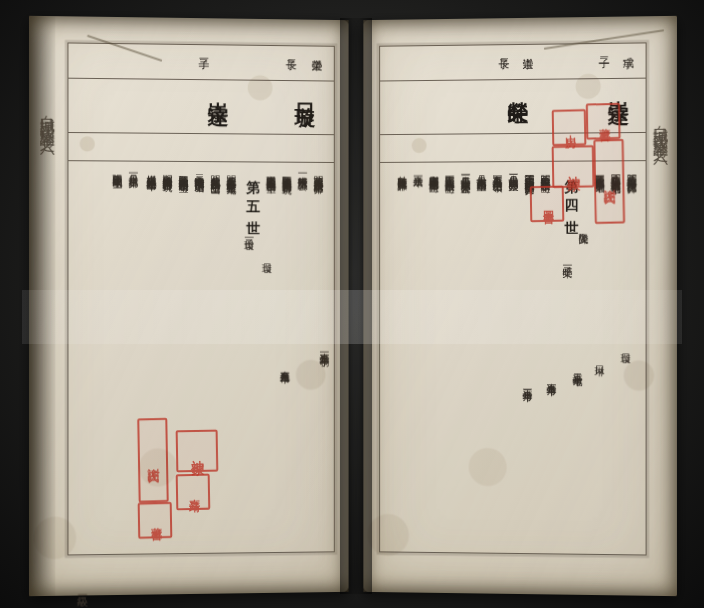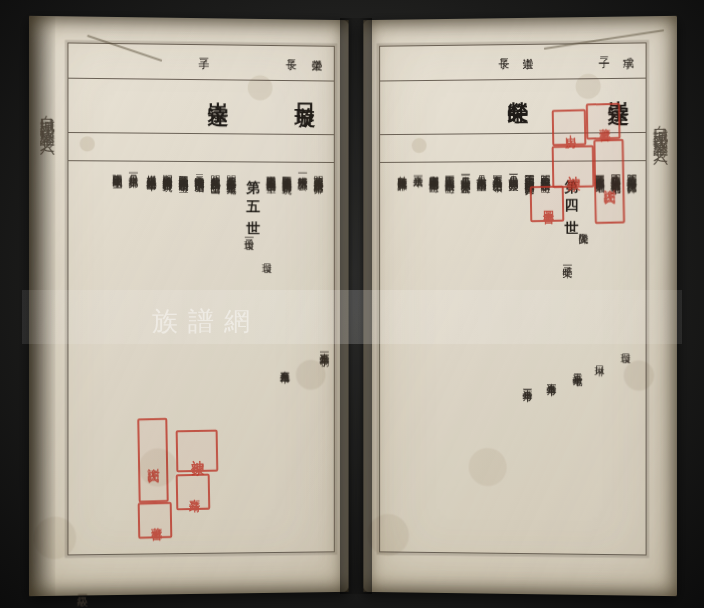--- a/index.html
+++ b/index.html
@@ -441,15 +441,14 @@
         </div>
 
       <div class="grain"></div>
       <div class="edgeshade"></div>
       <div class="crack" style="left:182px; top:30px; width:120px; height:1.5px; transform: rotate(-8deg);"></div>
     </div>
 
     <div class="gutter"></div>
 
     <div class="watermark"></div>
-    <div class="watermark-text">族譜網</div>
   </div>
 </div>
 
 </body></html>

